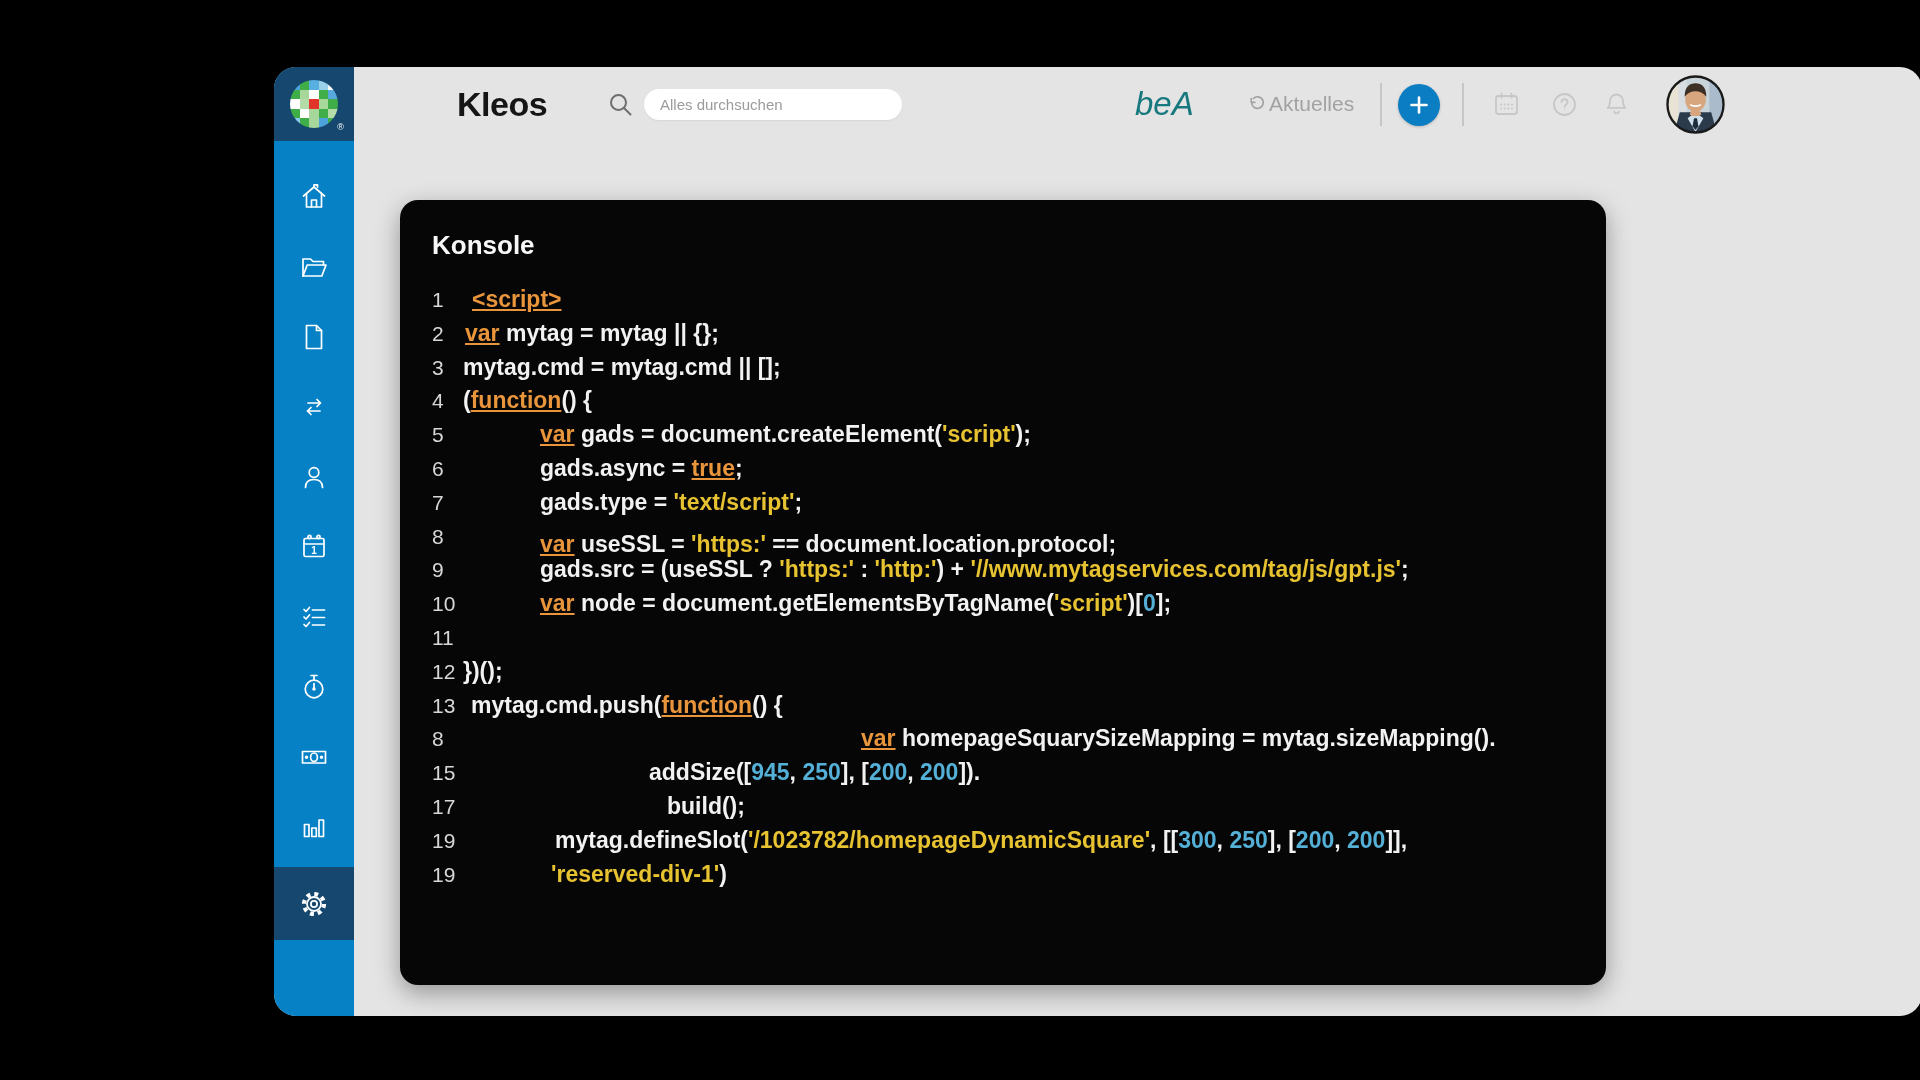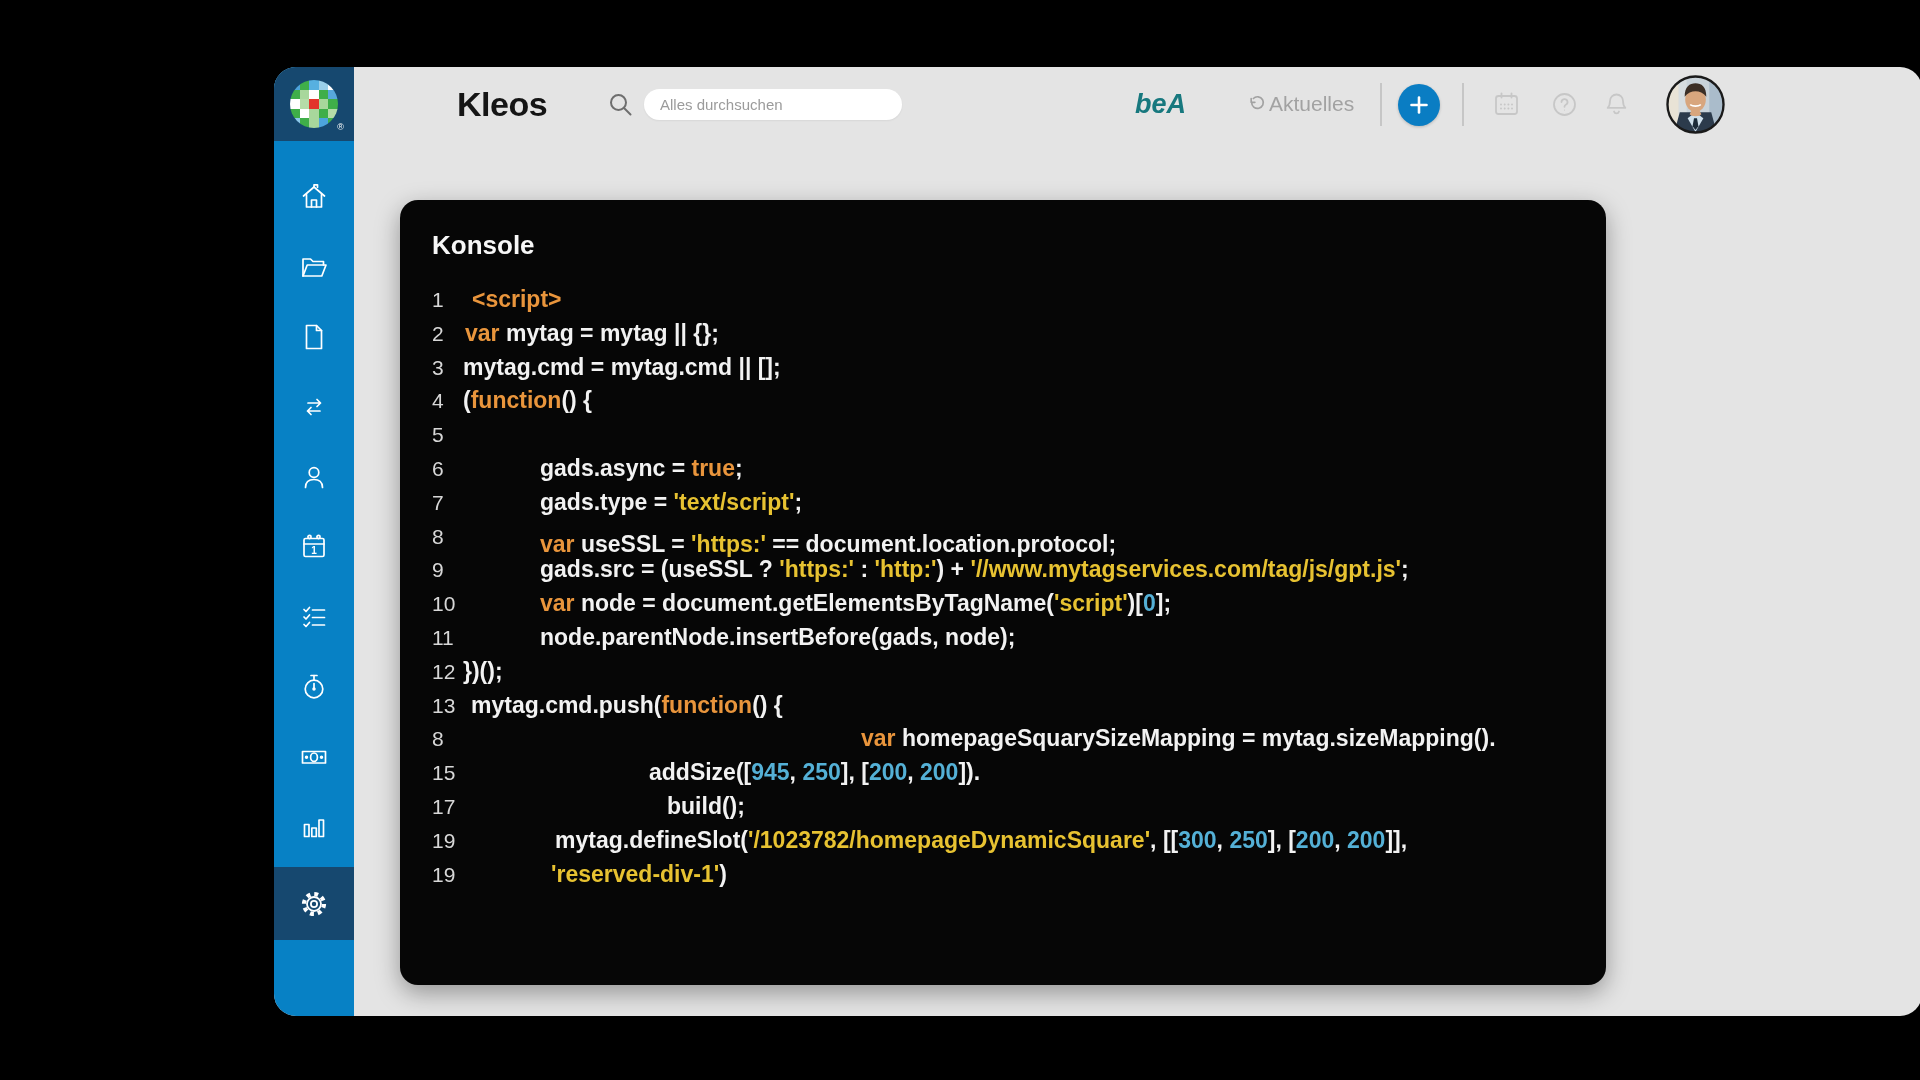--- a/index.html
+++ b/index.html
@@ -37,21 +37,21 @@
   
   .header{position:absolute;left:80px;top:0;right:0;height:74px;}
   .app-title{position:absolute;left:103px;top:0;height:74px;display:flex;align-items:center;
     font-size:34px;font-weight:bold;color:#151515;letter-spacing:-.5px;}
   .search-icon{position:absolute;left:253px;top:24px;width:27px;height:27px;color:#6e6e6e;cursor:pointer;}
   .search-input{position:absolute;left:290px;top:22px;width:258px;height:31px;border:none;outline:none;
     border-radius:16px;background:#fff;padding:0 16px;font-size:15px;color:#444;
     font-family:"Liberation Sans","DejaVu Sans",sans-serif;box-shadow:0 1px 2px rgba(0,0,0,.06);}
   .search-input::placeholder{color:#9b9b9b;}
   .bea{position:absolute;left:781px;top:0;height:74px;display:flex;align-items:center;
-    font-size:27px;font-weight:bold;font-style:italic;color:var(--bea);cursor:pointer;}
+    font-size:33px;font-weight:normal;font-style:italic;color:var(--bea);cursor:pointer;}
   .aktuelles{position:absolute;left:893px;top:0;height:74px;display:flex;align-items:center;gap:2px;
     color:var(--muted);font-size:21px;cursor:pointer;}
   .aktuelles svg{width:20px;height:20px;}
   .vdiv{position:absolute;top:16px;width:2px;height:43px;background:#c6c6c6;}
   .vdiv.d1{left:1026px;} .vdiv.d2{left:1108px;}
   .plus-btn{position:absolute;left:1044px;top:17px;width:42px;height:42px;border-radius:50%;
     background:var(--accent);display:flex;align-items:center;justify-content:center;cursor:pointer;
     box-shadow:0 1px 3px rgba(0,0,0,.2);}
   .plus-btn svg{width:20px;height:20px;color:#fff;}
   .hdr-btn{position:absolute;top:23px;width:29px;height:29px;color:var(--hdr-icon);cursor:pointer;}
@@ -60,21 +60,21 @@
   .avatar{position:absolute;left:1312px;top:8px;width:59px;height:59px;border-radius:50%;cursor:pointer;}
   
   .console{position:absolute;left:126px;top:133px;width:1206px;height:785px;
     background:var(--console-bg);border-radius:18px;box-shadow:0 8px 24px rgba(0,0,0,.35);}
   .console-title{position:absolute;left:32px;top:30px;font-size:26px;font-weight:bold;color:#f7f7f7;}
   .code{position:absolute;left:32px;top:83px;right:20px;}
   .code-line{display:flex;height:33.8px;line-height:33.8px;font-size:23px;font-weight:bold;
     color:var(--code-plain);}
   .ln{flex:0 0 31px;font-weight:normal;font-size:21px;color:var(--line-num);}
   .tok{white-space:pre;}
-  .tok.kw{color:var(--code-kw);}
+  .tok.kw{color:var(--code-kw);text-decoration:underline;}
   .tok.str{color:var(--code-str);}
   .tok.num{color:var(--code-num);}
   .tok.pl{color:var(--code-plain);}
 </style>
 </head>
 <body>
 
 <div class="window">
 
   <div class="header">
@@ -310,20 +310,21 @@
         <div class="code-line">
           <span class="ln">3</span>
           <span style="padding-left: 0px;"><span class="tok pl">mytag.cmd = mytag.cmd || [];</span></span>
         </div>
         <div class="code-line">
           <span class="ln">4</span>
           <span style="padding-left: 0px;"><span class="tok pl">(</span><span class="tok kw">function</span><span class="tok pl">() {</span></span>
         </div>
         <div class="code-line">
           <span class="ln">5</span>
+          <span style="padding-left: 77px;"><span class="tok kw">var</span><span class="tok pl"> gads = document.createElement(</span><span class="tok str">'script'</span><span class="tok pl">);</span></span>
         </div>
         <div class="code-line">
           <span class="ln">6</span>
           <span style="padding-left: 77px;"><span class="tok pl">gads.async = </span><span class="tok kw">true</span><span class="tok pl">;</span></span>
         </div>
         <div class="code-line">
           <span class="ln">7</span>
           <span style="padding-left: 77px;"><span class="tok pl">gads.type = </span><span class="tok str">'text/script'</span><span class="tok pl">;</span></span>
         </div>
         <div class="code-line">
@@ -333,21 +334,20 @@
         <div class="code-line">
           <span class="ln">9</span>
           <span style="padding-left: 77px;"><span class="tok pl">gads.src = (useSSL ? </span><span class="tok str">'https:'</span><span class="tok pl"> : </span><span class="tok str">'http:'</span><span class="tok pl">) + </span><span class="tok str">'//www.mytagservices.com/tag/js/gpt.js'</span><span class="tok pl">;</span></span>
         </div>
         <div class="code-line">
           <span class="ln">10</span>
           <span style="padding-left: 77px;"><span class="tok kw">var</span><span class="tok pl"> node = document.getElementsByTagName(</span><span class="tok str">'script'</span><span class="tok pl">)[</span><span class="tok num">0</span><span class="tok pl">];</span></span>
         </div>
         <div class="code-line">
           <span class="ln">11</span>
-          <span style="padding-left: 77px;"><span class="tok pl">node.parentNode.insertBefore(gads, node);</span></span>
         </div>
         <div class="code-line">
           <span class="ln">12</span>
           <span style="padding-left: 0px;"><span class="tok pl">})();</span></span>
         </div>
         <div class="code-line">
           <span class="ln">13</span>
           <span style="padding-left: 8px;"><span class="tok pl">mytag.cmd.push(</span><span class="tok kw">function</span><span class="tok pl">() {</span></span>
         </div>
         <div class="code-line">

